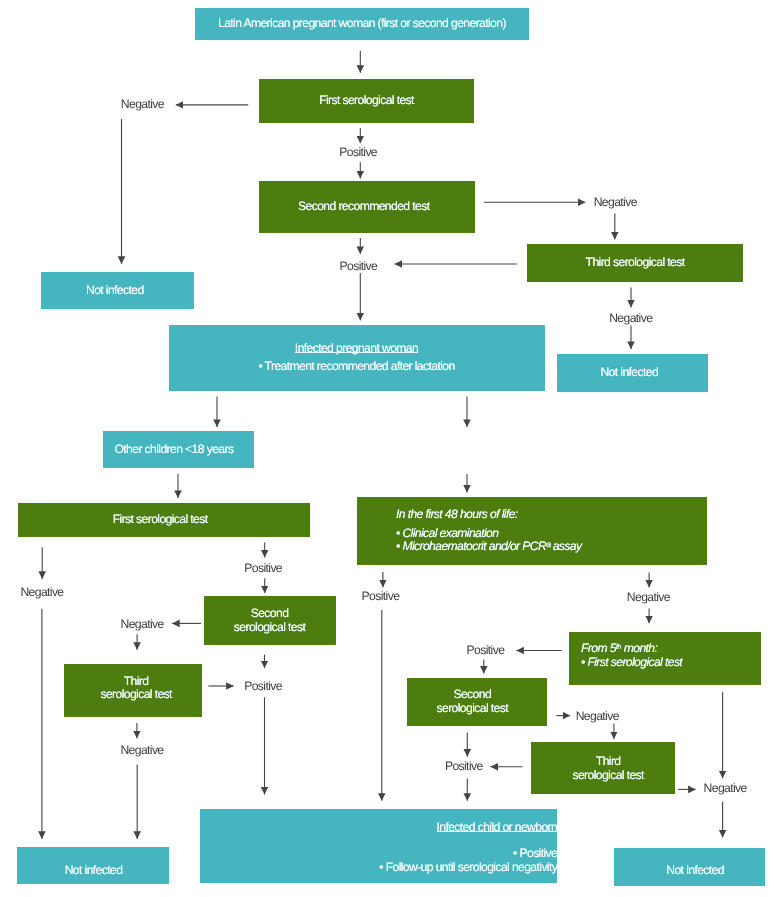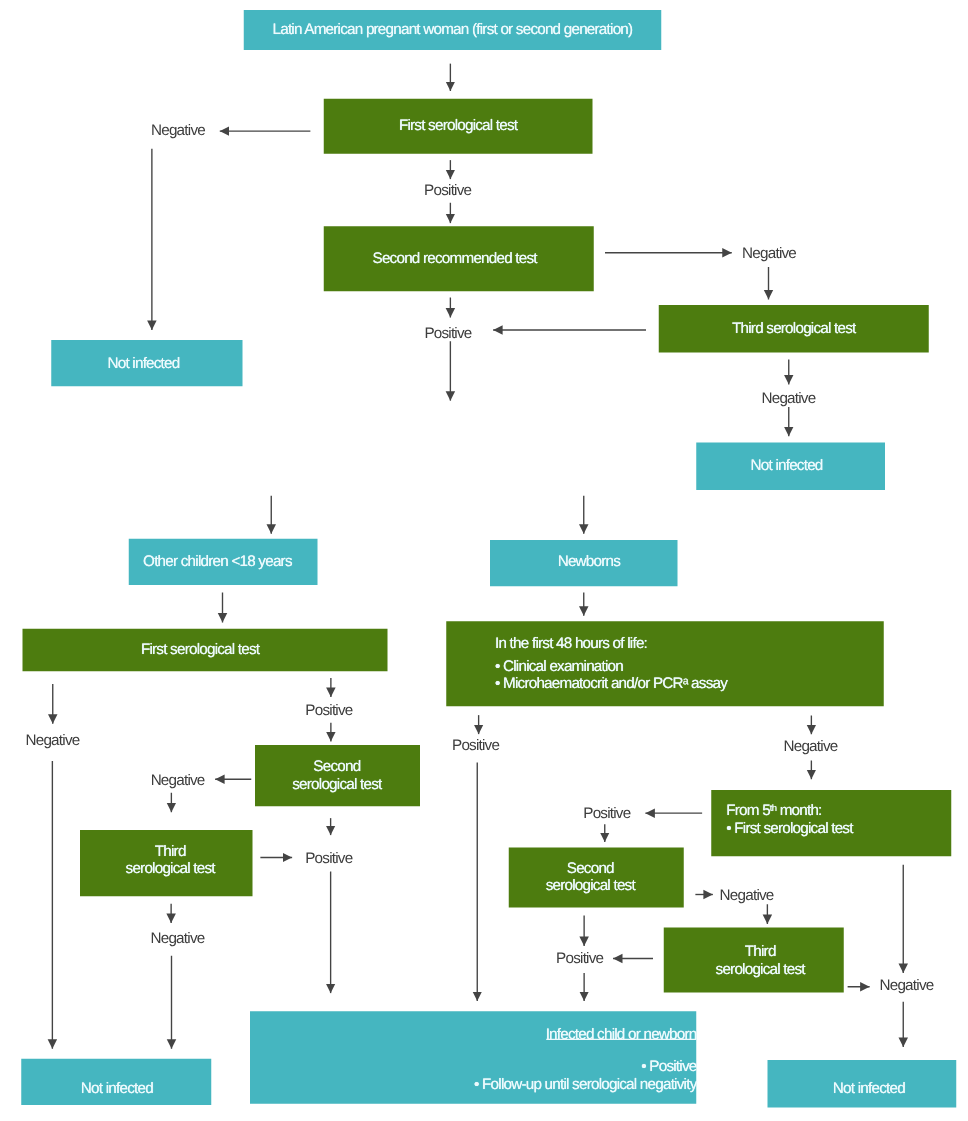--- a/index.html
+++ b/index.html
@@ -15,21 +15,21 @@
        color:#edfafd;font-size:12.2px;line-height:13.6px;letter-spacing:-0.62px;
        text-shadow:0 0 0.55px #edfafd;}
   .light{background:#45b6c0;}
   .dark{background:#4d7c0f;}
 
   .lbl{position:absolute;color:#3d3d3d;font-size:12.2px;line-height:12px;
        letter-spacing:-0.62px;white-space:nowrap;}
 
   .ttl{position:relative;}
   .ttl::after{content:"";position:absolute;left:0;right:0;top:9.9px;height:1px;background:currentColor;}
-  .lft{align-items:flex-start;text-align:center;}
+  .lft{align-items:flex-start;text-align:center;font-style:italic;}
   .gap{margin-top:4.8px;}
   .sup{font-size:0.62em;vertical-align:0.45em;line-height:0;}
 </style>
 </head>
 <body>
 
 <div id="stage">
 
 <svg id="wires" viewBox="0 0 774 897" xmlns="http://www.w3.org/2000/svg">
   <defs>
@@ -95,32 +95,33 @@
 </div>
 
 <div class="box dark" style="left:527px;top:244px;width:216px;height:38px;">
   <span>Third serological test</span>
 </div>
 
 <div class="box light" style="left:40.8px;top:272px;width:153px;height:37px;padding-right:5px;">
   <span>Not infected</span>
 </div>
 
+<div class="box light" style="left:168.5px;top:325px;width:376px;height:66px;">
+  <span class="ttl">Infected pregnant woman</span>
+  <span class="gap">• Treatment recommended after lactation</span>
+</div>
 
 <div class="box light" style="left:557.3px;top:353.6px;width:150.4px;height:38.4px;padding-right:6.5px;">
   <span>Not infected</span>
 </div>
 
 <div class="box light" style="left:102.7px;top:430.9px;width:151.5px;height:37.5px;padding-right:9px;">
   <span>Other children &lt;18 years</span>
 </div>
 
-<div class="box light" style="left:392.3px;top:431.6px;width:150.1px;height:37.4px;padding-left:7.5px;">
-  <span>Newborns</span>
-</div>
 
 <div class="box dark" style="left:17.8px;top:503.1px;width:292px;height:34.3px;padding-right:7.4px;">
   <span>First serological test</span>
 </div>
 
 <div class="box dark lft" style="left:357px;top:497px;width:350px;height:68px;padding-left:39px;">
   <span>In the first 48 hours of life:</span>
   <span class="gap">• Clinical examination</span>
   <span>• Microhaematocrit and/or PCRᵃ assay</span>
 </div>

